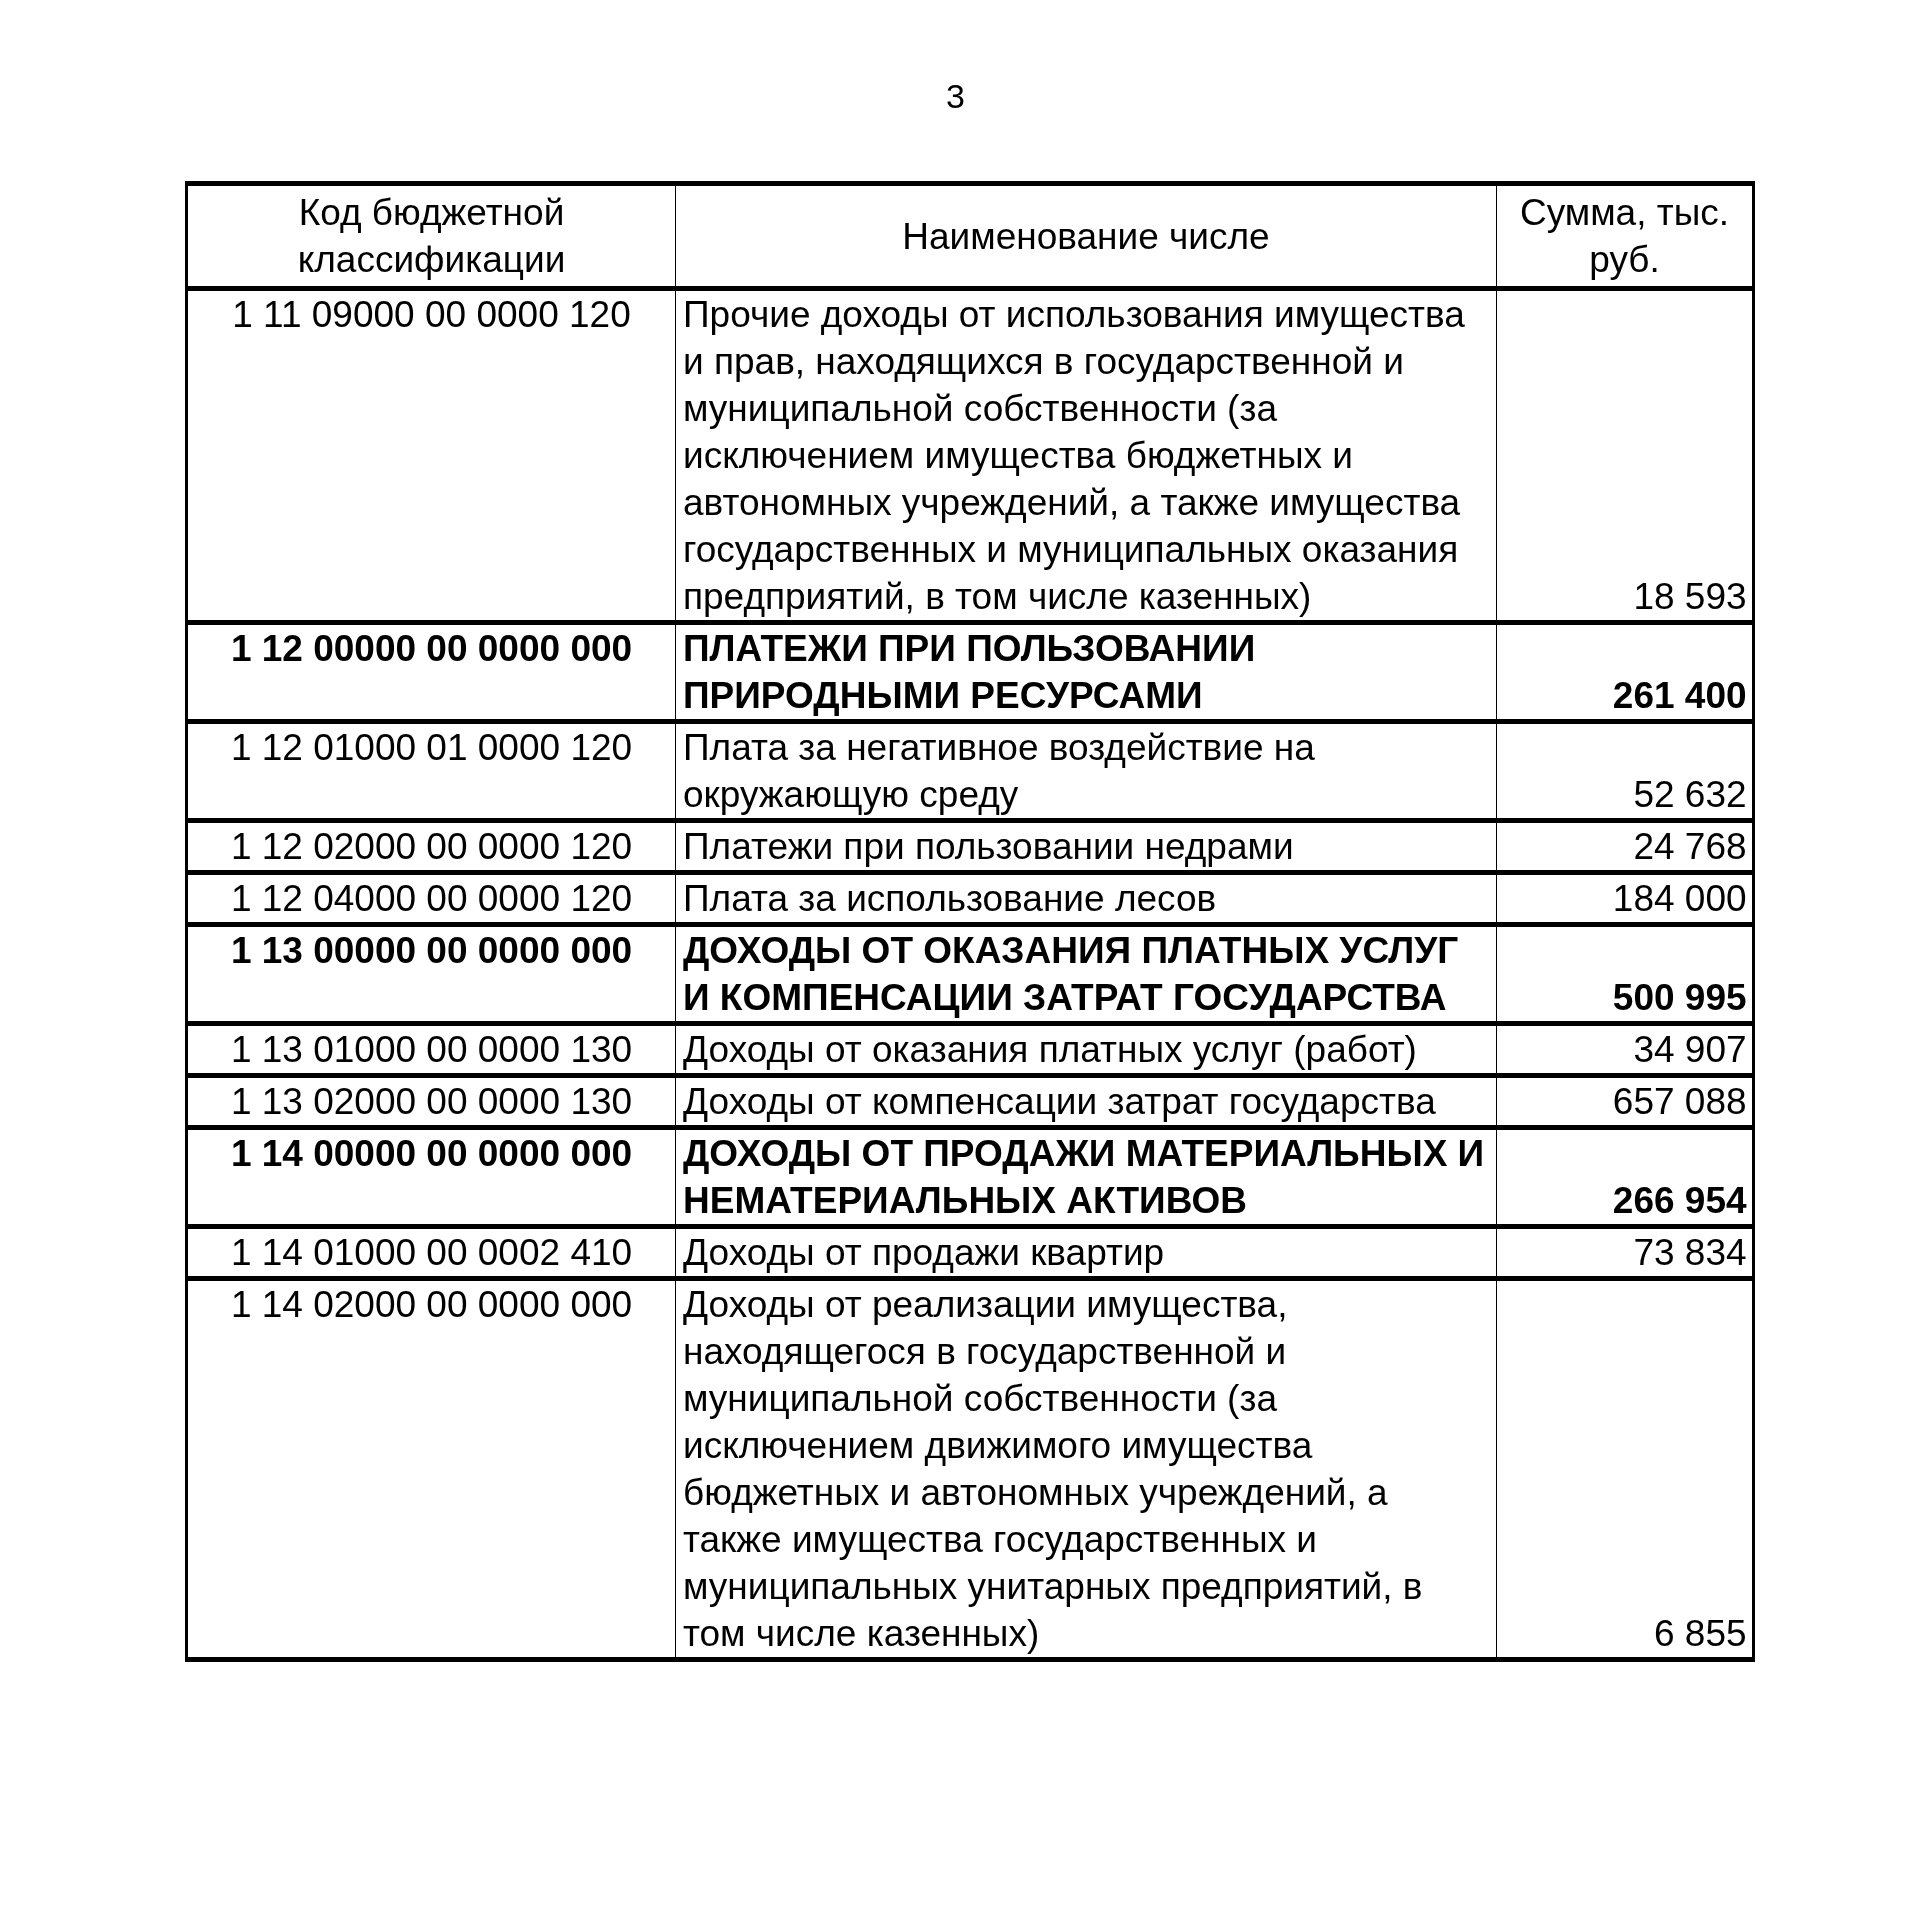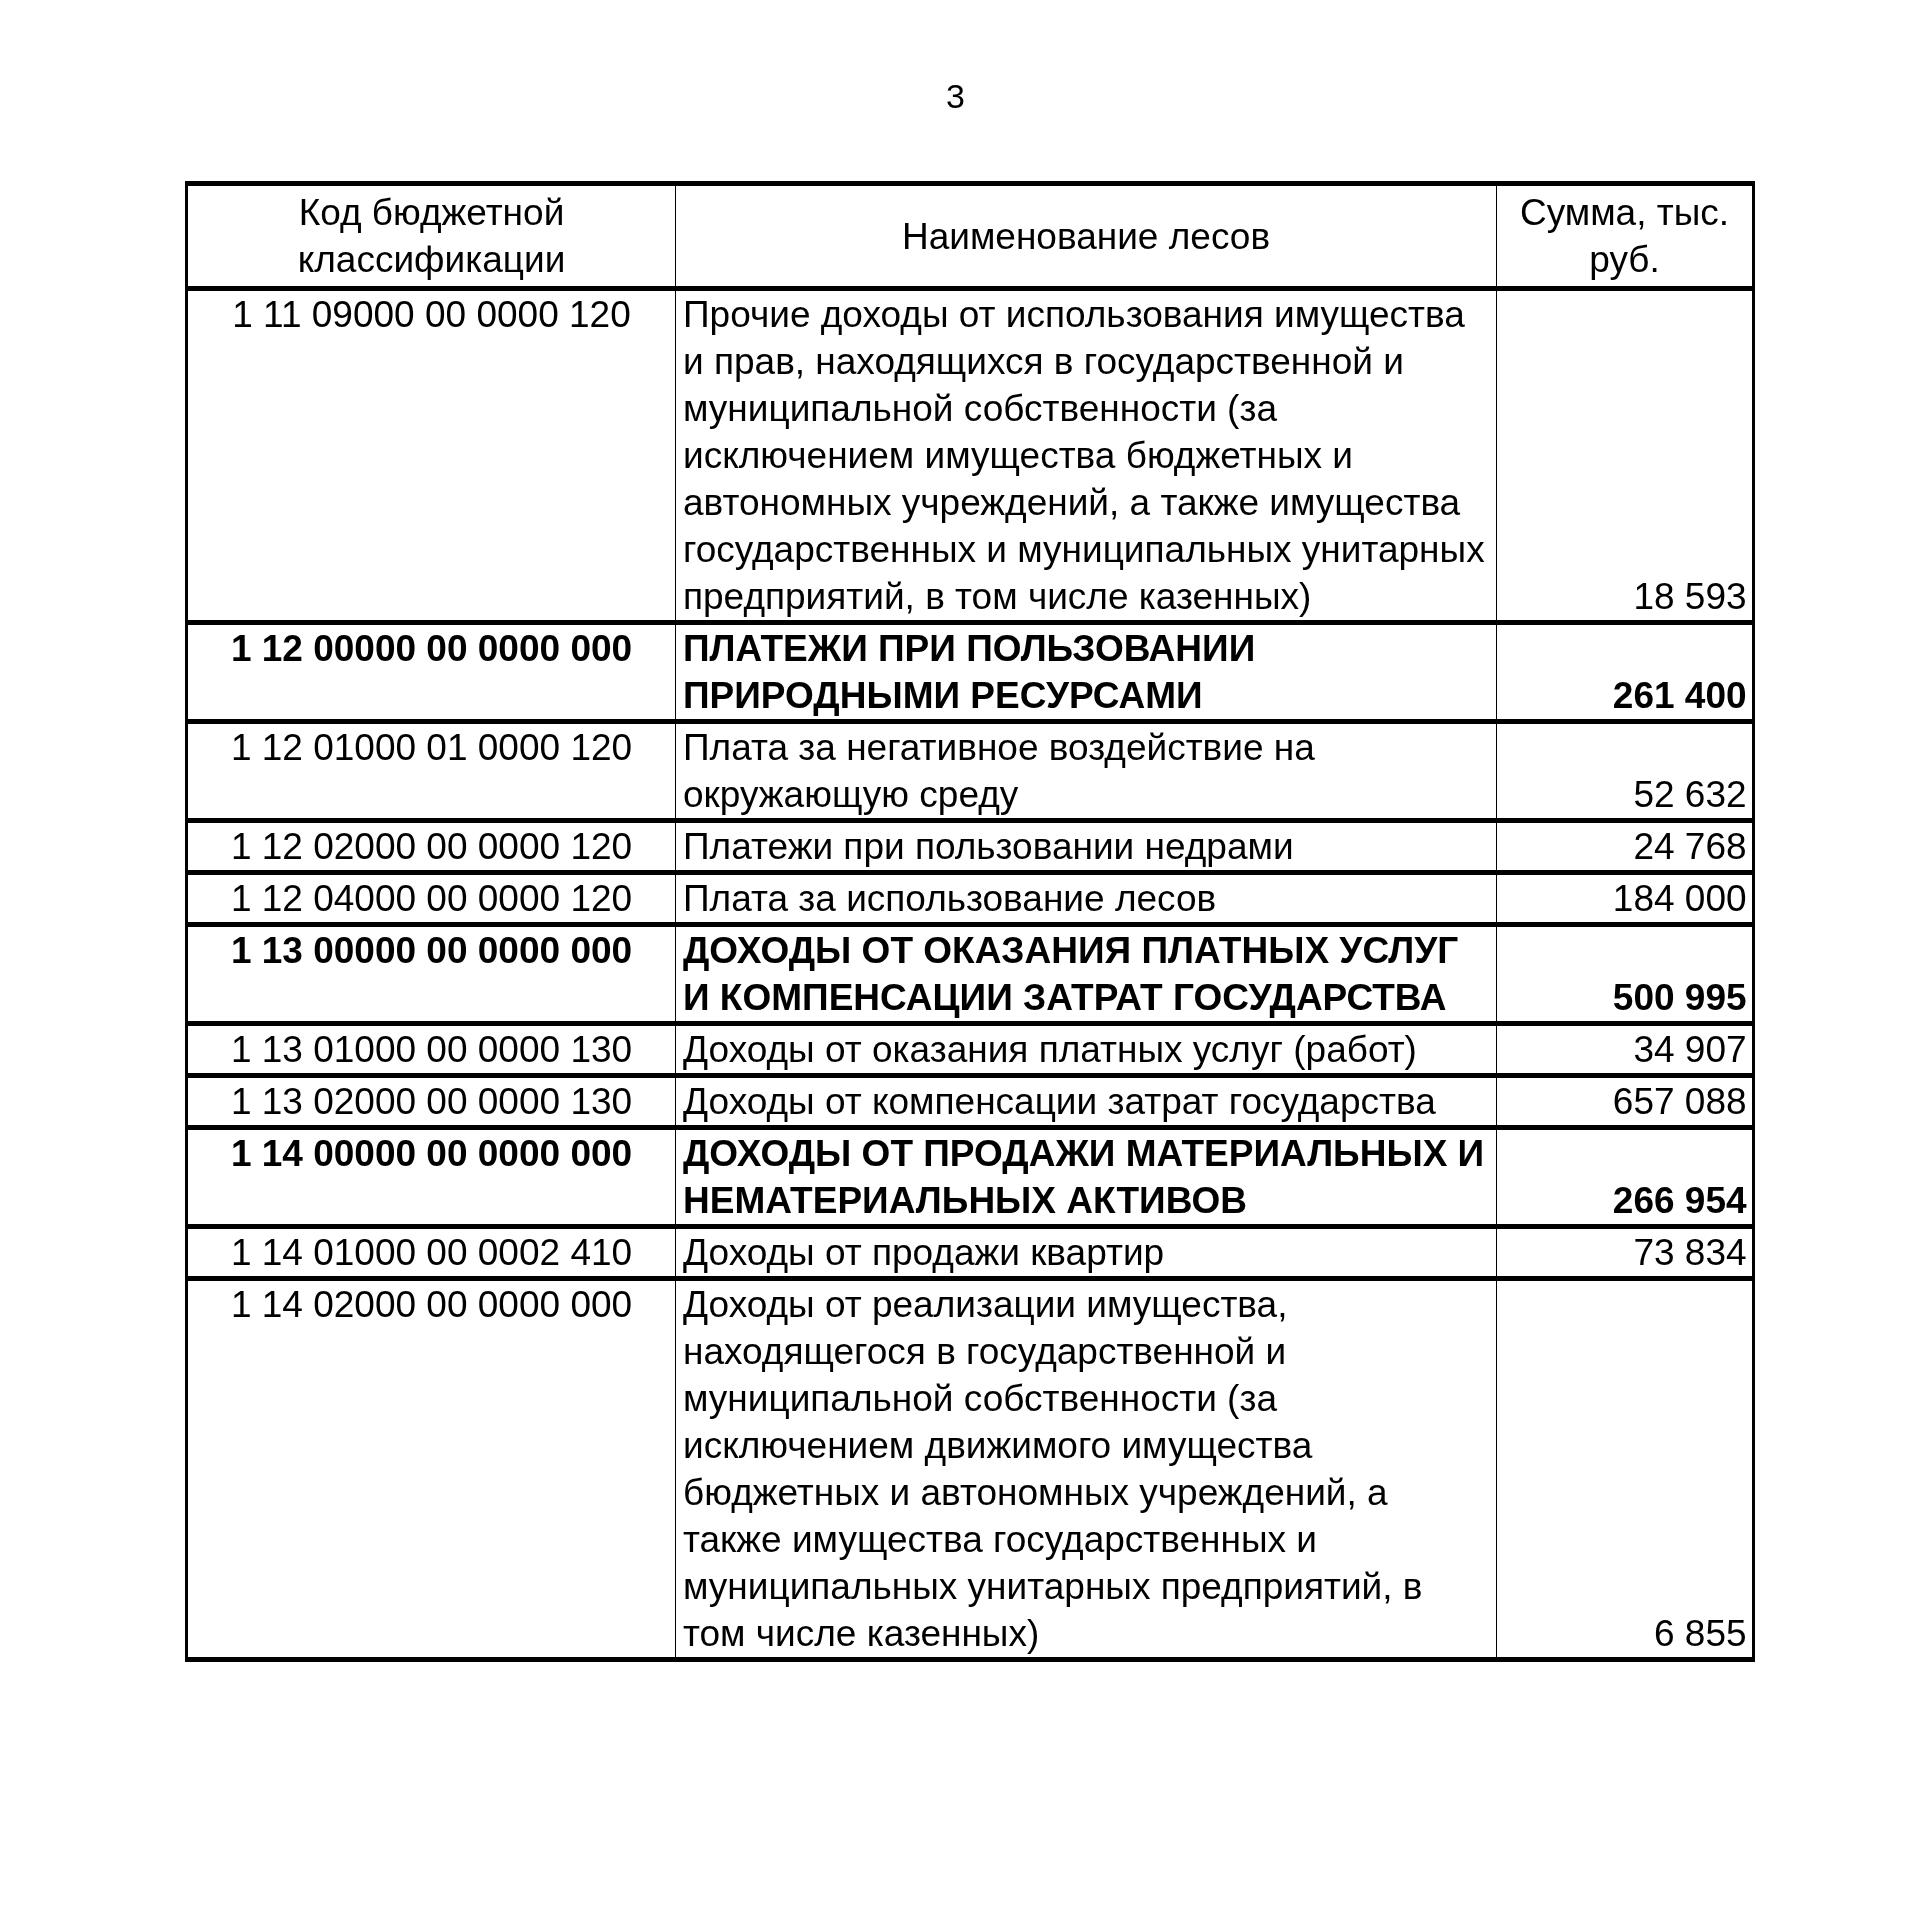--- a/index.html
+++ b/index.html
@@ -24,28 +24,28 @@
 
 <table class="budget">
   <colgroup>
     <col class="c-code">
     <col class="c-name">
     <col class="c-sum">
   </colgroup>
   <thead>
     <tr>
       <th>Код бюджетной классификации</th>
-      <th>Наименование лесов</th>
+      <th>Наименование числе</th>
       <th>Сумма, тыс. руб.</th>
     </tr>
   </thead>
   <tbody>
     <tr>
       <td class="code">1 11 09000 00 0000 120</td>
-      <td class="name">Прочие доходы от использования имущества и прав, находящихся в государственной и муниципальной собственности (за исключением имущества бюджетных и автономных учреждений, а также имущества государственных и муниципальных унитарных предприятий, в том числе казенных)</td>
+      <td class="name">Прочие доходы от использования имущества и прав, находящихся в государственной и муниципальной собственности (за исключением имущества бюджетных и автономных учреждений, а также имущества государственных и муниципальных оказания предприятий, в том числе казенных)</td>
       <td class="sum">18 593</td>
     </tr>
     <tr class="bold">
       <td class="code">1 12 00000 00 0000 000</td>
       <td class="name">ПЛАТЕЖИ ПРИ ПОЛЬЗОВАНИИ ПРИРОДНЫМИ РЕСУРСАМИ</td>
       <td class="sum">261 400</td>
     </tr>
     <tr>
       <td class="code">1 12 01000 01 0000 120</td>
       <td class="name">Плата за негативное воздействие на окружающую среду</td>

